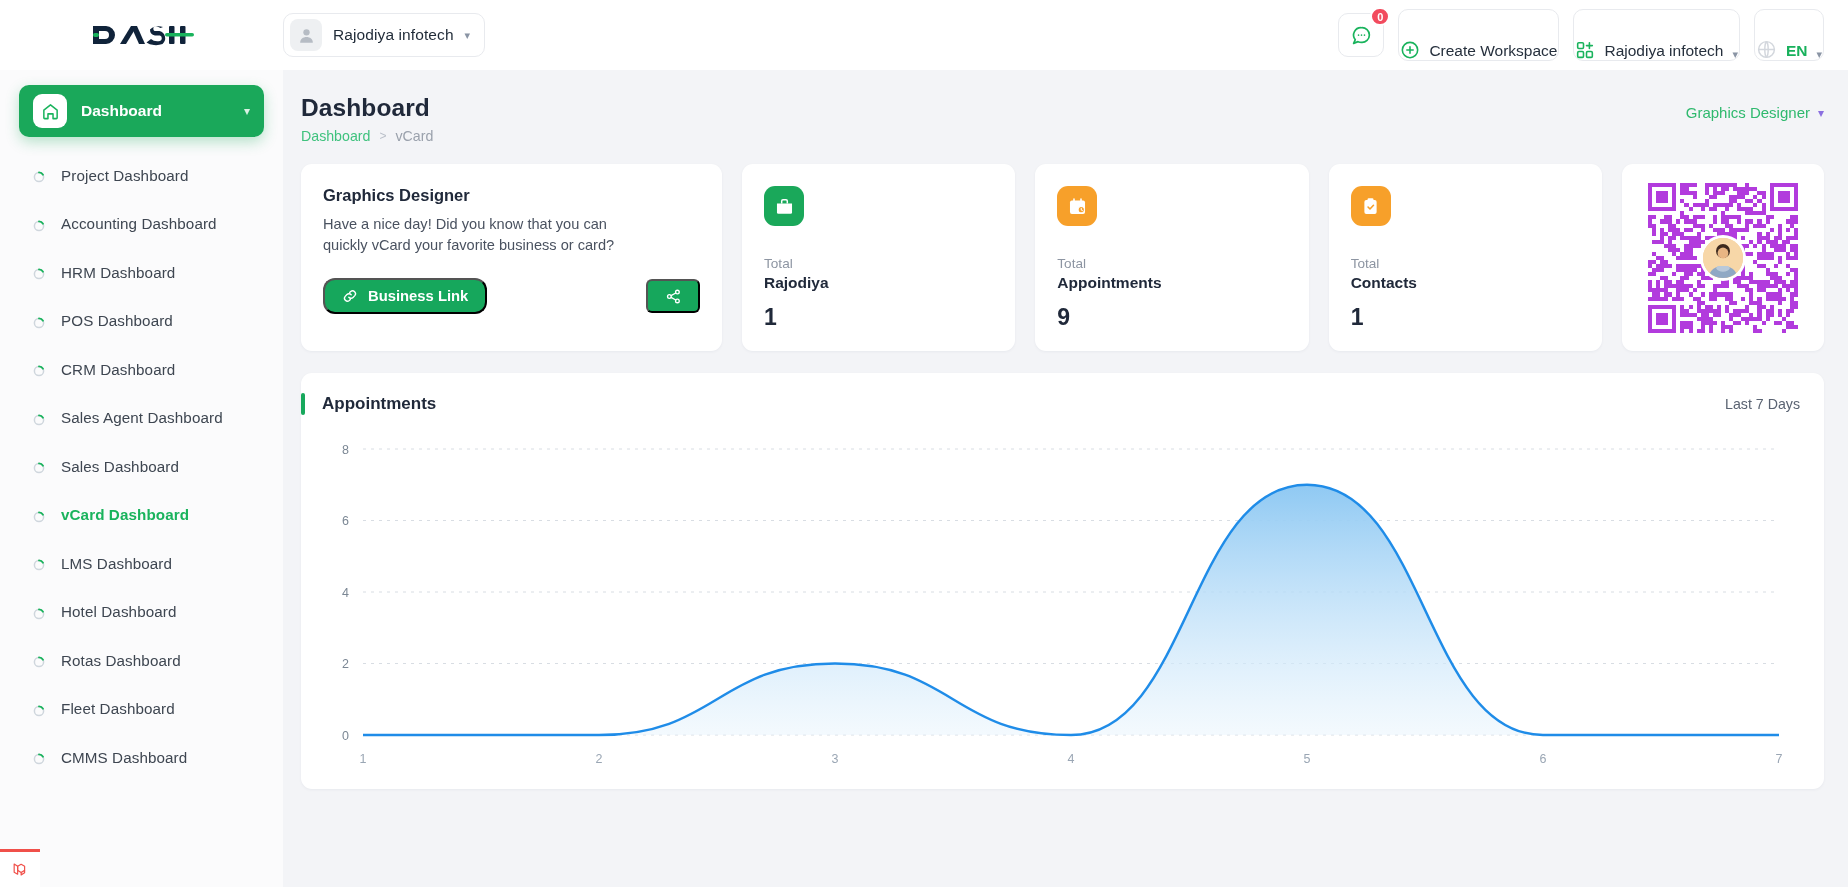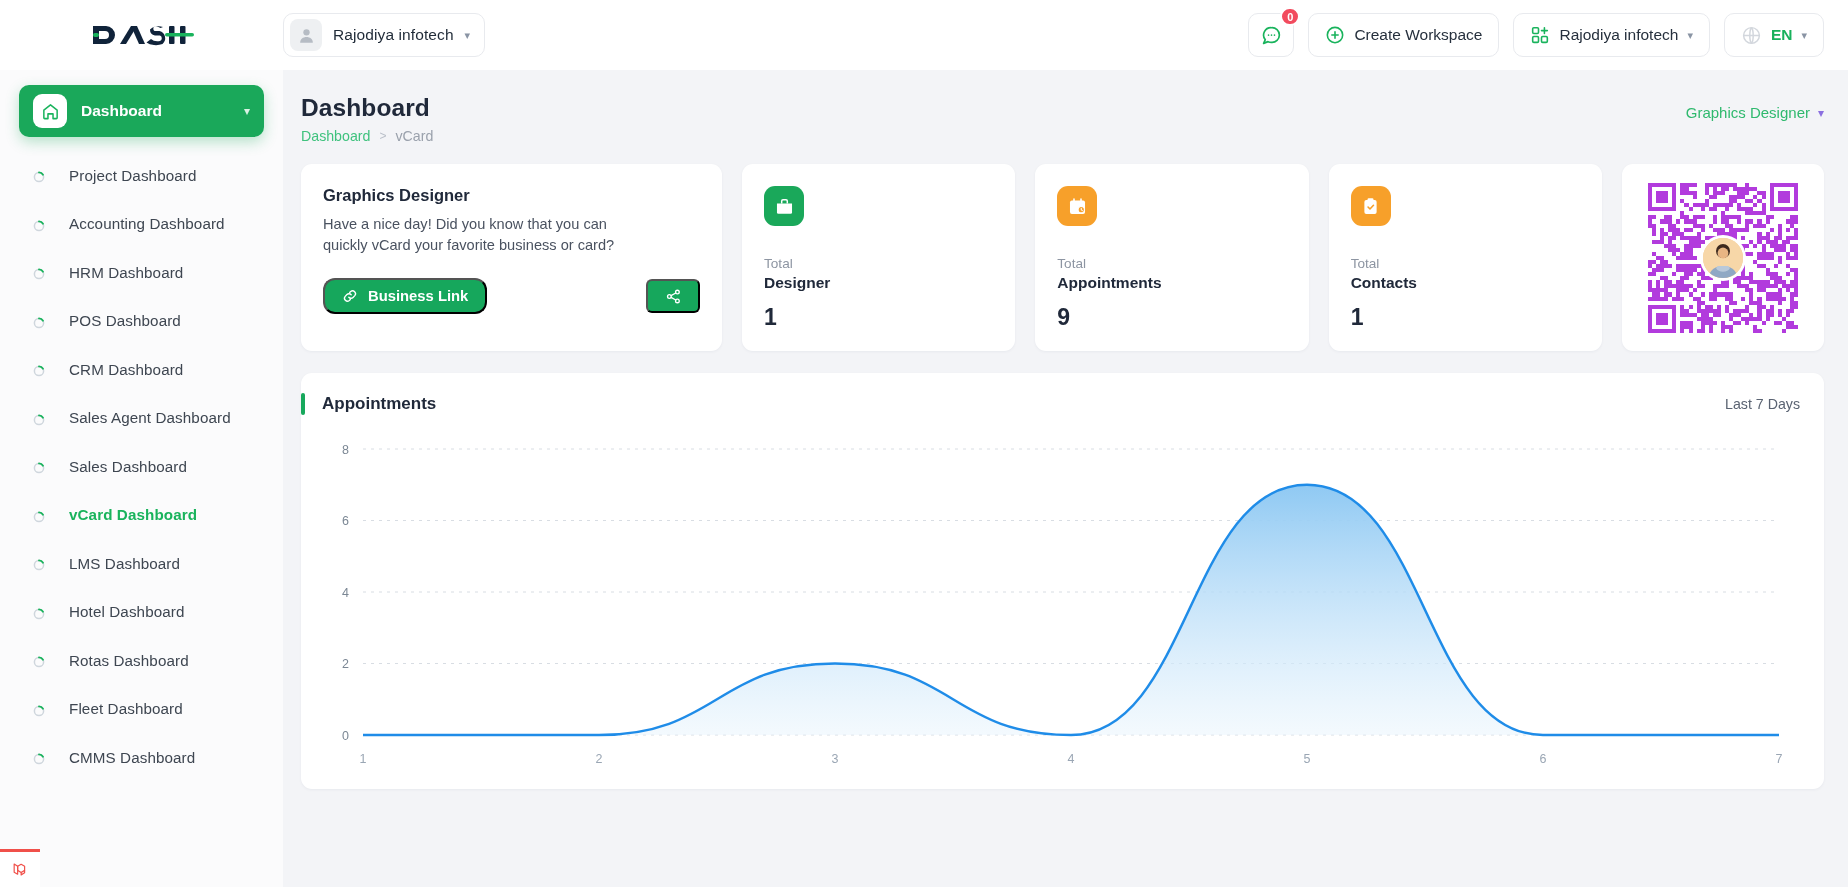--- a/index.html
+++ b/index.html
@@ -36,22 +36,22 @@
     background: #eef0f2; display: flex; align-items: center; justify-content: center;
   }
   .ws-name { font-size: 15.5px; color: #1f2a37; letter-spacing: .1px; }
   .chev { color: #8a94a4; font-size: 11px; line-height: 1; }
 
   .topbar-right {
     margin-left: auto; display: flex; align-items: center; gap: 14px;
     padding-right: 24px;
   }
   .tb-btn {
-    display: flex; align-items: center; gap: 9px;
-    height: 44px; padding: 0 16px;
+    display: flex; align-items: flex-end; gap: 9px;
+    height: 52px; padding: 0 1px;
     border: 1px solid #e8eaee; border-radius: 10px; background: #fff;
     font-size: 15.5px; color: #26303d; white-space: nowrap;
   }
   .tb-icon-btn {
     position: relative; width: 46px; height: 44px; padding: 0;
     display: flex; align-items: center; justify-content: center;
     border: 1px solid #e8eaee; border-radius: 10px; background: #fff;
   }
   .badge {
     position: absolute; top: -7px; right: -7px;
@@ -83,21 +83,21 @@
     box-shadow: 0 5px 14px rgba(26,168,90,.30);
   }
   .side-active-ico {
     width: 34px; height: 34px; border-radius: 9px; background: #fff;
     display: flex; align-items: center; justify-content: center;
   }
   .side-active-lbl { color: #fff; font-weight: 700; font-size: 15.5px; flex: 1; }
   .side-active .chev { color: #d9f2e4; font-size: 12px; }
 
   .nav-item {
-    display: flex; align-items: center; gap: 24px;
+    display: flex; align-items: center; gap: 16px;
     height: 48.5px; padding-left: 33px;
   }
   .nav-dot { width: 12px; height: 12px; flex: 0 0 12px; position: relative; }
   .nav-lbl { font-size: 15.2px; color: #3e4651; letter-spacing: .1px; }
   .nav-item.active .nav-lbl { color: #19b35c; font-weight: 700; }
 
   .laravel-tab {
     position: absolute; left: 0; bottom: 0;
     width: 40px; height: 38px;
     background: #fff; border-top: 3px solid #f0504a;
@@ -405,21 +405,21 @@
 
         <div id="stat-cards" style="display:contents"><div class="card card-stat">
               <div class="stat-ico" style="background:#1aa85a">
                 <svg width="21" height="21" viewBox="0 0 24 24" fill="#fff">
                   <path d="M3.4 8.6h17.2v10.2a1.6 1.6 0 0 1-1.6 1.6H5a1.6 1.6 0 0 1-1.6-1.6z"></path>
                   <path d="M8.8 8.6V5.8a1.5 1.5 0 0 1 1.5-1.5h3.4a1.5 1.5 0 0 1 1.5 1.5v2.8" fill="none" stroke="#fff" stroke-width="1.7"></path>
                   <rect x="10.4" y="11.4" width="3.2" height="2.4" rx=".6" fill="#fff"></rect>
                 </svg>
               </div>
               <div class="stat-total">Total</div>
-              <div class="stat-label">Designer</div>
+              <div class="stat-label">Rajodiya</div>
               <div class="stat-value">1</div>
             </div><div class="card card-stat">
               <div class="stat-ico" style="background:#f7a02a">
                 <svg width="21" height="21" viewBox="0 0 24 24" fill="#fff">
                   <rect x="3.4" y="5.2" width="17.2" height="15.4" rx="2.2"></rect>
                   <path d="M3.4 9.6h17.2" stroke="#fff" stroke-width="1.4"></path>
                   <path d="M8 3.4v3.2M16 3.4v3.2" stroke="#fff" stroke-width="1.8" stroke-linecap="round"></path>
                   <circle cx="16.3" cy="15.6" r="3.6" fill="#f7a02a" stroke="#fff" stroke-width="1.3"></circle>
                   <path d="M16.3 13.9v1.9l1.3.9" stroke="#fff" stroke-width="1.2" stroke-linecap="round" fill="none"></path>
                 </svg>

